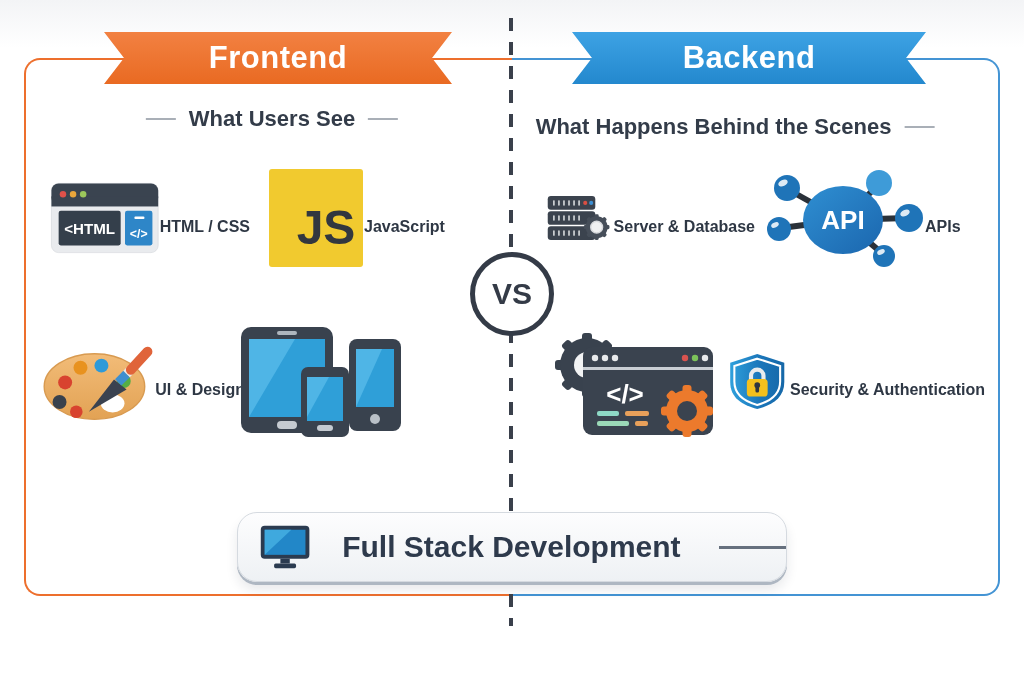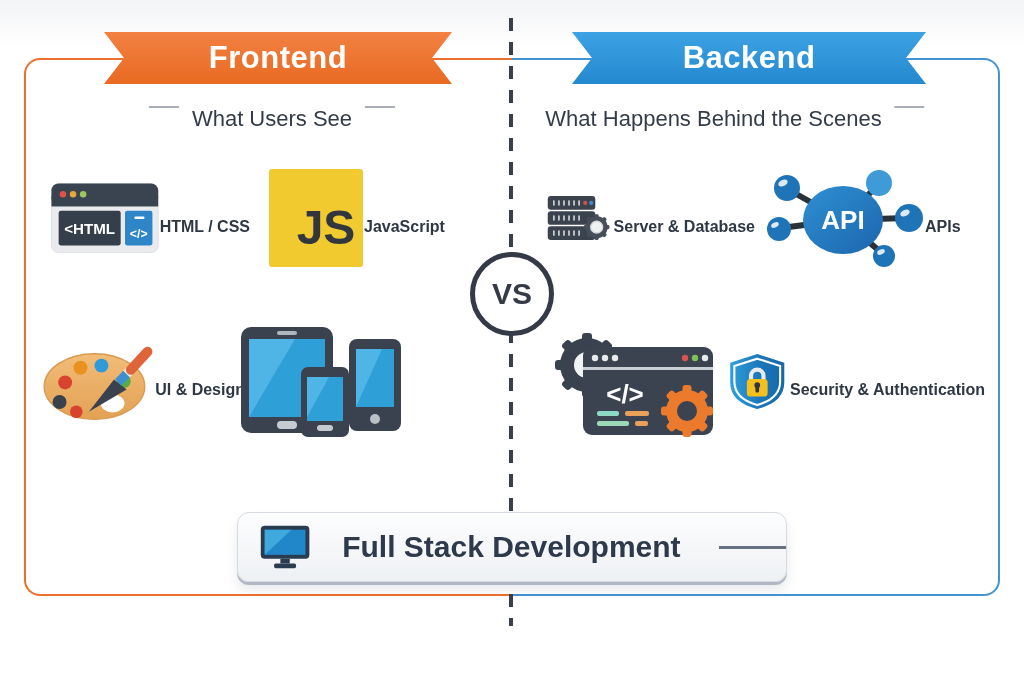--- a/index.html
+++ b/index.html
@@ -30,26 +30,26 @@
     display:flex; align-items:center; justify-content:center;
     color:#fff; font-size:31px; font-weight:700; letter-spacing:.5px;
     clip-path:polygon(0 0,100% 0,calc(100% - 20px) 50%,100% 100%,0 100%,20px 50%);
     filter:drop-shadow(0 6px 5px rgba(40,50,60,.25));
   }
   .ribbon.frontend { left:104px; width:348px; background:linear-gradient(180deg,#f28142,#e96a22); }
   .ribbon.backend  { left:572px; width:354px; background:linear-gradient(180deg,#3da2e4,#2388ce); }
   
   .subtitle {
     position:absolute; top:106px; transform:translateX(-50%);
-    display:flex; align-items:flex-start; gap:13px;
-    font-size:22px; font-weight:400; color:#333c49; white-space:nowrap;
+    display:flex; align-items:center; gap:13px;
+    font-size:22px; font-weight:700; color:#333c49; white-space:nowrap;
   }
   .subtitle .dash { width:30px; height:2px; background:#a9afb7; }
   .subtitle.frontend { left:272px; }
-  .subtitle.backend  { left:735px; }
+  .subtitle.backend  { left:735px;margin-top:8px; }
   
   .cell { position:absolute; display:flex; flex-direction:row; align-items:center; }
   .cell .label { margin-top:18px; font-size:16px; font-weight:700; color:#2e3744; white-space:nowrap; }
   .r1 { top:168px; } .r2 { top:325px; }
   #cell-html       { left:50px;  width:200px; }
   #cell-js         { left:268px; width:200px; }
   #cell-server     { left:545px; width:210px; }
   #cell-api        { left:765px; width:210px; }
   #cell-palette    { left:40px;  width:205px; }
   #cell-responsive { left:237px; width:240px; }
@@ -58,21 +58,21 @@
   
   .vs {
     position:absolute; left:470px; top:252px; width:84px; height:84px;
     box-sizing:border-box; border:5px solid #343b47; border-radius:50%;
     background:#fff; display:flex; align-items:center; justify-content:center;
     font-size:30px; font-weight:800; color:#343b47;
   }
   
   .fullstack {
     position:absolute; left:237px; top:512px; width:550px; height:70px;
-    box-sizing:border-box; border:1px solid #d5dae0; border-radius:12px;
+    box-sizing:border-box; border:1px solid #d5dae0; border-radius:20px;
     background:linear-gradient(180deg,#fdfdfe,#eef1f4);
     box-shadow:0 3px 0 #aeb7c2, 0 8px 12px rgba(30,40,55,.10);
     display:flex; align-items:center; gap:32px; padding-left:22px;
   }
   .fullstack .fs-label { font-size:30px; font-weight:700; color:#2e3a4c; white-space:nowrap; }
   .fullstack .fs-dash { width:86px; height:3px; background:#66707e; margin-left:6px; }
   svg text { font-family:"Liberation Sans", sans-serif; }
 </style>
 </head>
 <body>

